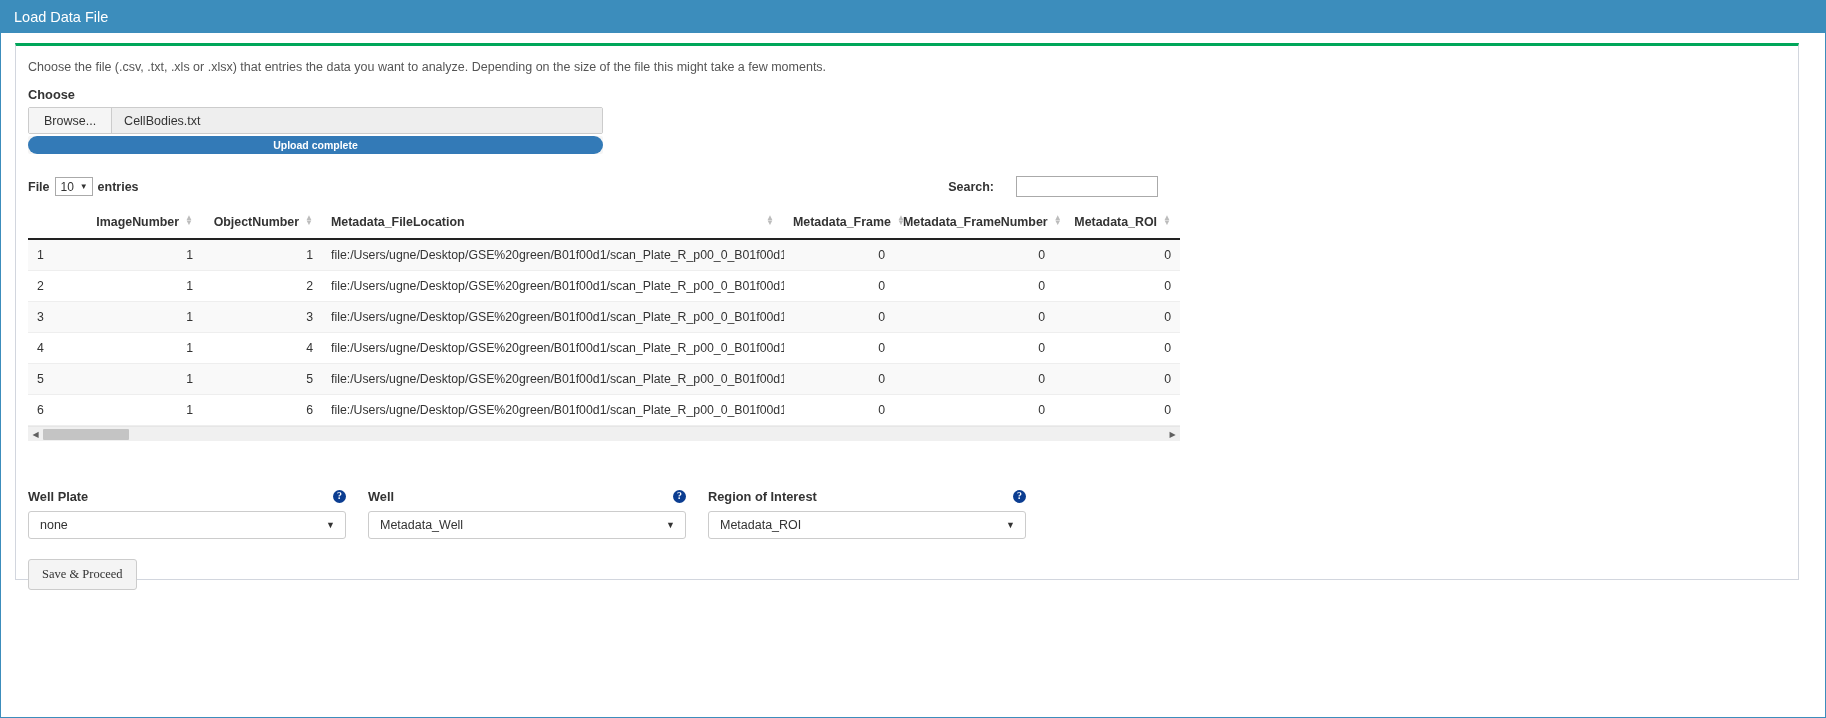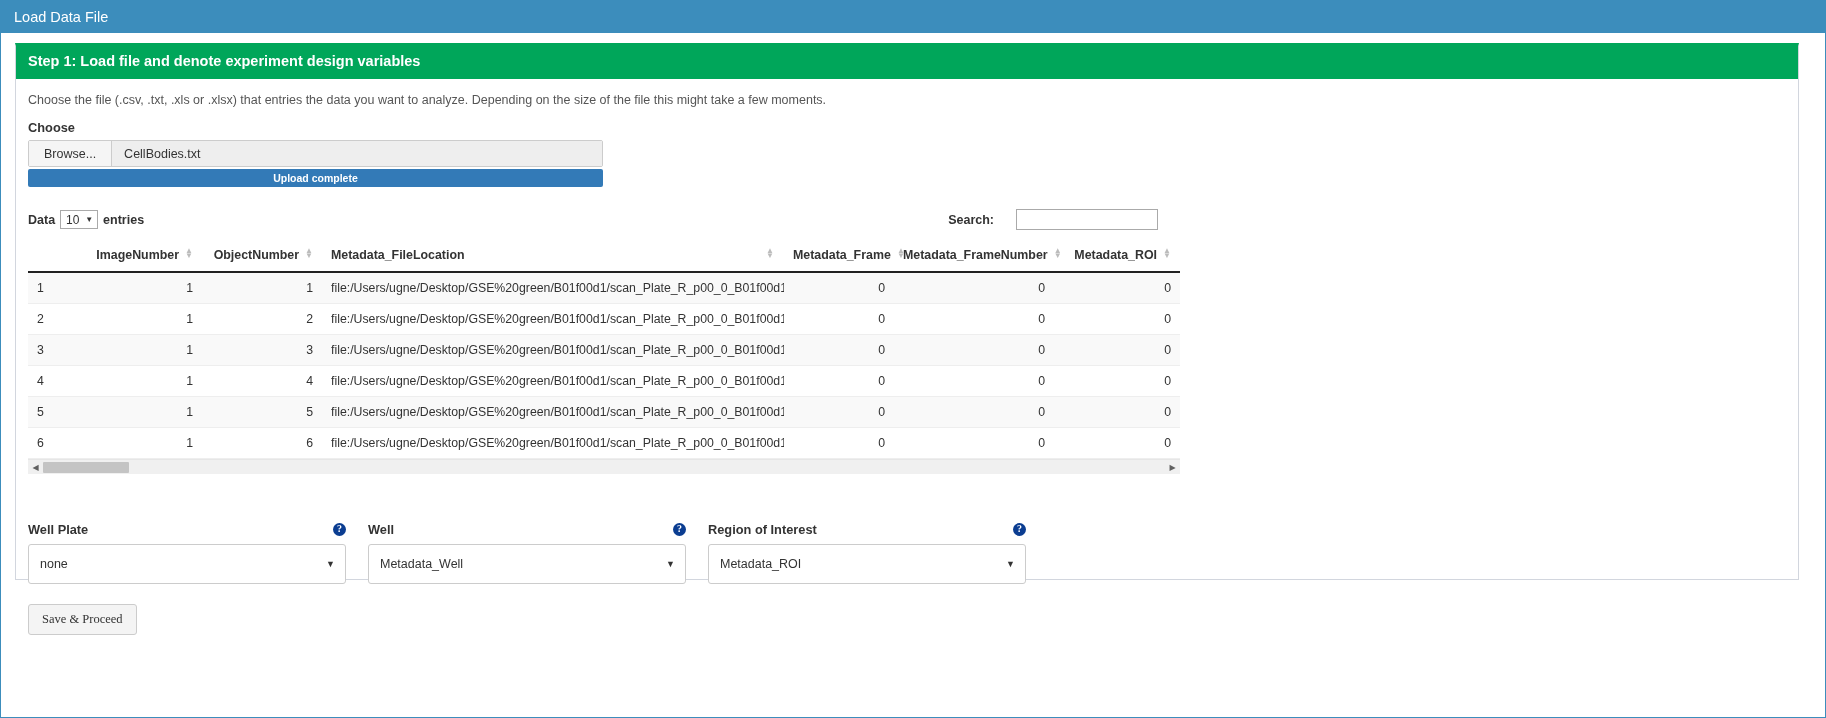--- a/index.html
+++ b/index.html
@@ -358,21 +358,21 @@
     display: flex;
     align-items: center;
     justify-content: center;
     cursor: pointer;
     line-height: 1;
     font-family: "Liberation Serif", serif;
   }
   .sel-box {
     border: 1px solid #cccccc;
     background: #ffffff;
-    height: 40px;
+    height: 28px;
     box-sizing: border-box;
     border-radius: 3px;
     display: flex;
     align-items: center;
     justify-content: space-between;
     padding: 0 10px 0 11px;
     font-size: 12.5px;
     color: #333333;
     cursor: pointer;
   }
@@ -403,42 +403,39 @@
 
 <div class="app-window">
 
   <div class="app-titlebar">
     <span>Load Data File</span>
   </div>
 
   <div class="app-body">
     <div class="panel">
 
-      <div class="panel-heading">
-        <span>Step 1: Load file and denote experiment design variables</span>
-      </div>
 
       <div class="panel-body">
 
         <p class="intro-text">Choose the file (.csv, .txt, .xls or .xlsx) that entries the data you want to analyze. Depending on the size of the file this might take a few moments.</p>
 
         <label class="field-label">Choose</label>
 
         <div class="file-input-group">
           <div class="browse-btn">Browse...</div>
           <div class="file-name">CellBodies.txt</div>
         </div>
 
         <div class="progress-outer">
-          <div class="progress-bar" style="width: 100%; background: rgb(51, 122, 183);">Upload complete</div>
+          <div class="progress-bar" style="width: 100%; background: rgb(51, 122, 183); border-radius: 9px;">Upload complete</div>
         </div>
 
         <div class="dt-top">
           <div class="dt-length">
-            <span>Data</span>
+            <span>File</span>
             <span class="select-box">
               <span>10</span>
               <span class="caret-small">▼</span>
             </span>
             <span>entries</span>
           </div>
           <div class="dt-filter">
             <span>Search:</span>
             <input type="text" value="" placeholder="" style="">
           </div>

